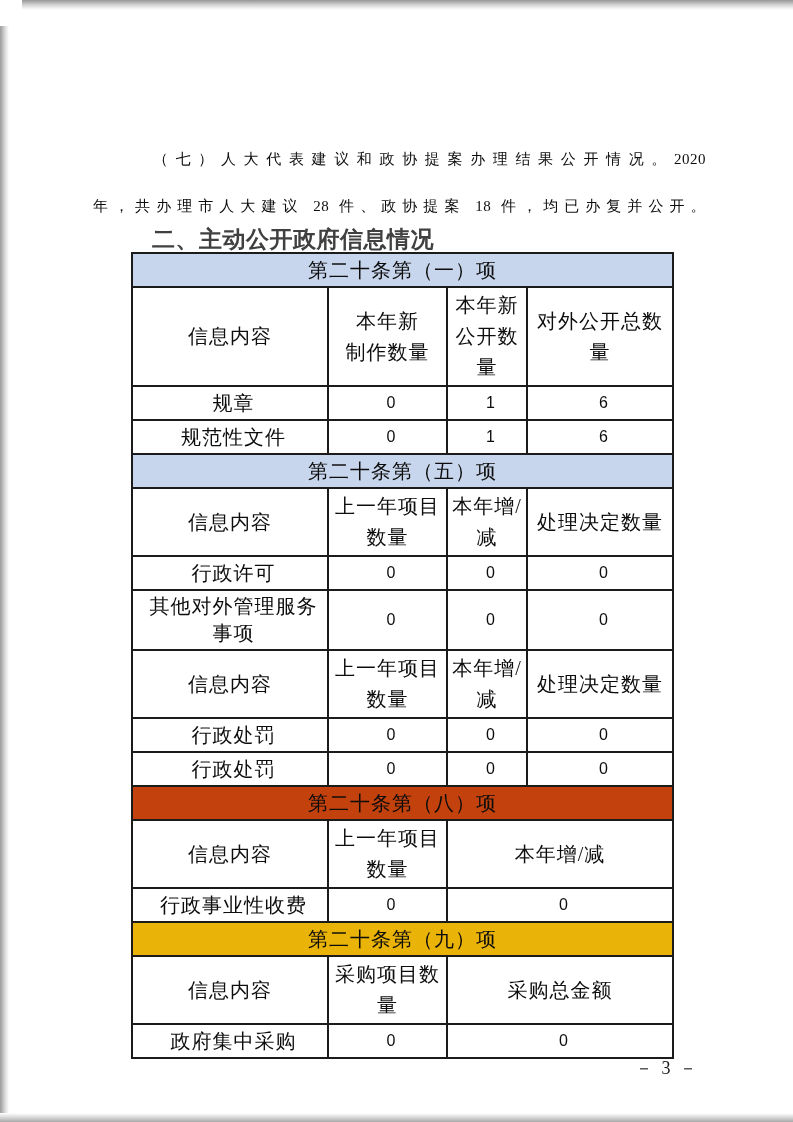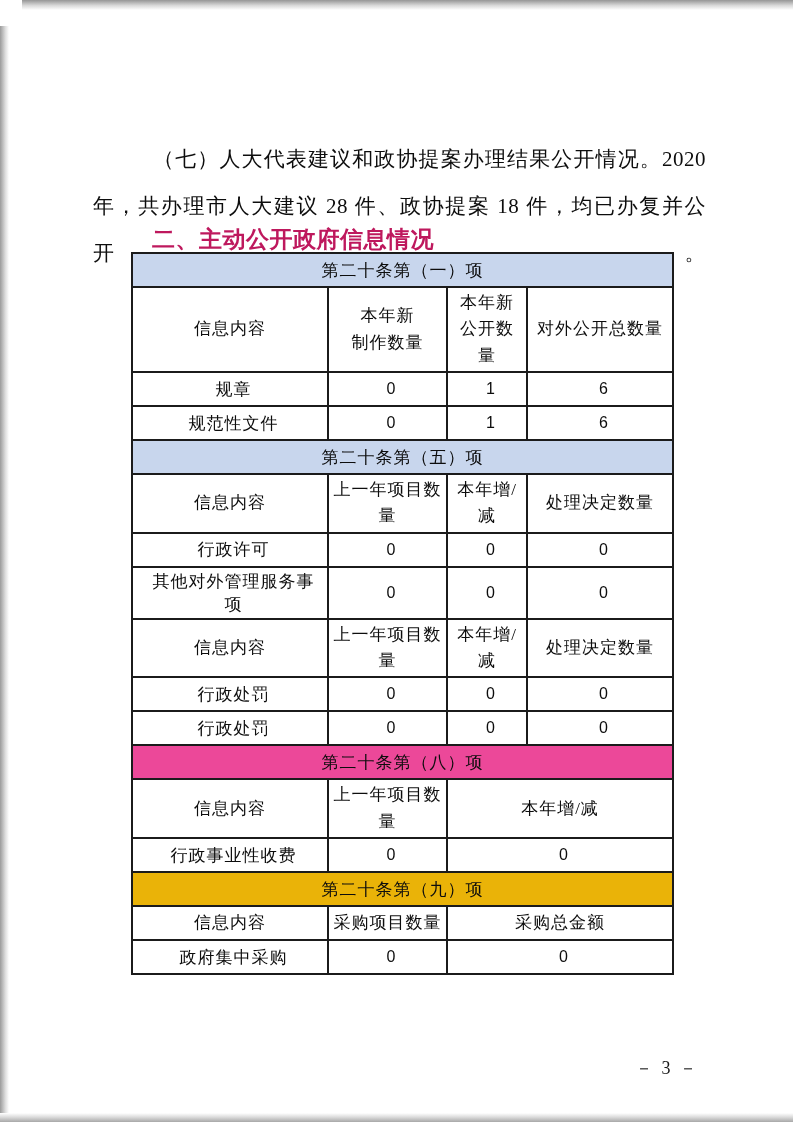--- a/index.html
+++ b/index.html
@@ -23,50 +23,50 @@
   }
   .shadow-bottom {
     position: absolute; left: 0; right: 0; bottom: 0; height: 9px;
     background: linear-gradient(to top, #a8a8a8, #dcdcdc 55%, #ffffff);
   }
 
   
   .paragraph {
     position: absolute;
     top: 136px; left: 93px; width: 613px;
-    font-size: 21px;
+    font-size: 15px;
     line-height: 47px;
     letter-spacing: 0.5px;
   }
   .paragraph .line { text-align: justify; text-align-last: justify; }
   .paragraph .line.first { text-indent: 60px; }
 
   
   .section-heading {
     position: absolute;
     top: 224px; left: 152px;
     font-family: "Liberation Sans", "DejaVu Sans", sans-serif;
     font-weight: bold;
     font-size: 23px;
     letter-spacing: 0.5px;
-    color: #be185d;
+    color: #404040;
   }
 
   
   .table-wrap { position: absolute; top: 252px; left: 131px; }
   table.disclosure {
     border-collapse: collapse;
     table-layout: fixed;
     width: 541px;
   }
   table.disclosure td {
     border: 2px solid #1b1b1b;
     text-align: center;
     vertical-align: middle;
-    font-size: 17px;
+    font-size: 20px;
     padding: 2px 4px;
   }
   tr.bar-row td {
     height: 34px;
     background: #c8d6ed;
     letter-spacing: 1px;
   }
   tr.head-row td {
     height: 34px;
     white-space: pre-line;
@@ -168,21 +168,21 @@
           <td class="num">0</td>
           <td class="num">0</td>
         </tr>
         <tr class="data-row">
           <td>行政处罚</td>
           <td class="num">0</td>
           <td class="num">0</td>
           <td class="num">0</td>
         </tr>
         <tr class="bar-row">
-          <td colspan="4" style="background: #ec4899;">第二十条第（八）项</td>
+          <td colspan="4" style="background: #c2410c;">第二十条第（八）项</td>
         </tr>
         <tr class="head-row">
           <td>信息内容</td>
           <td>上一年项目数量</td>
           <td colspan="2">本年增/减</td>
         </tr>
         <tr class="data-row">
           <td>行政事业性收费</td>
           <td class="num">0</td>
           <td colspan="2" class="num">0</td>

